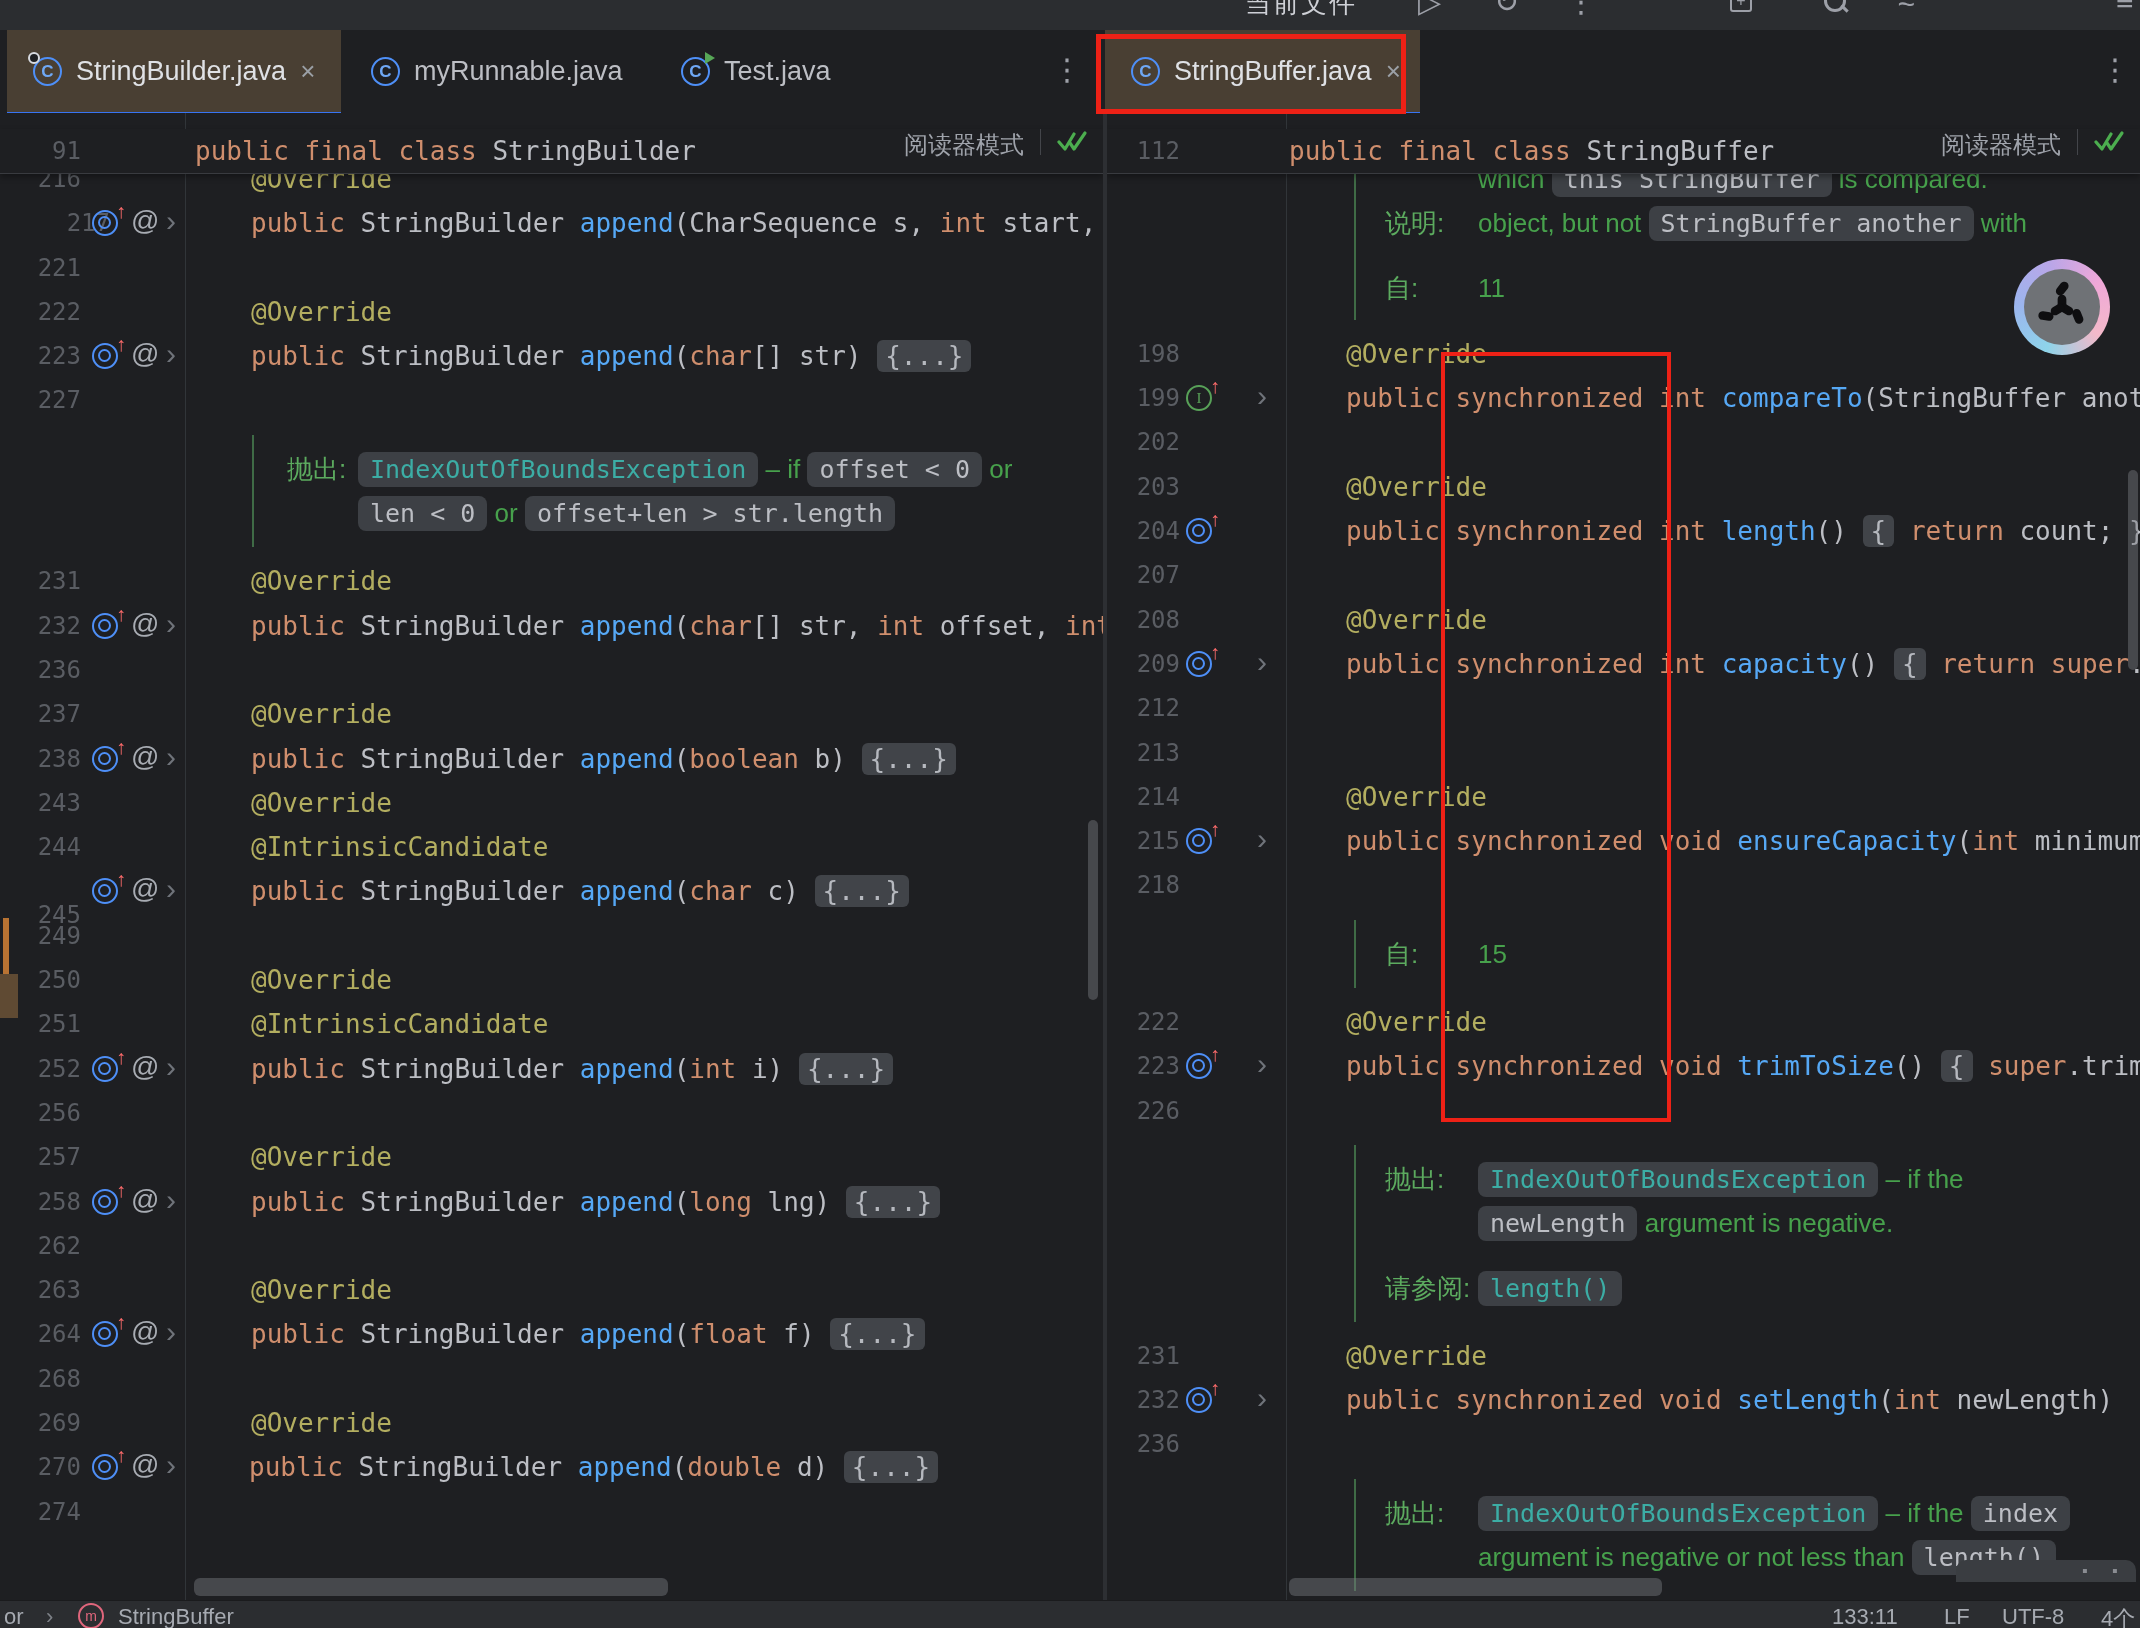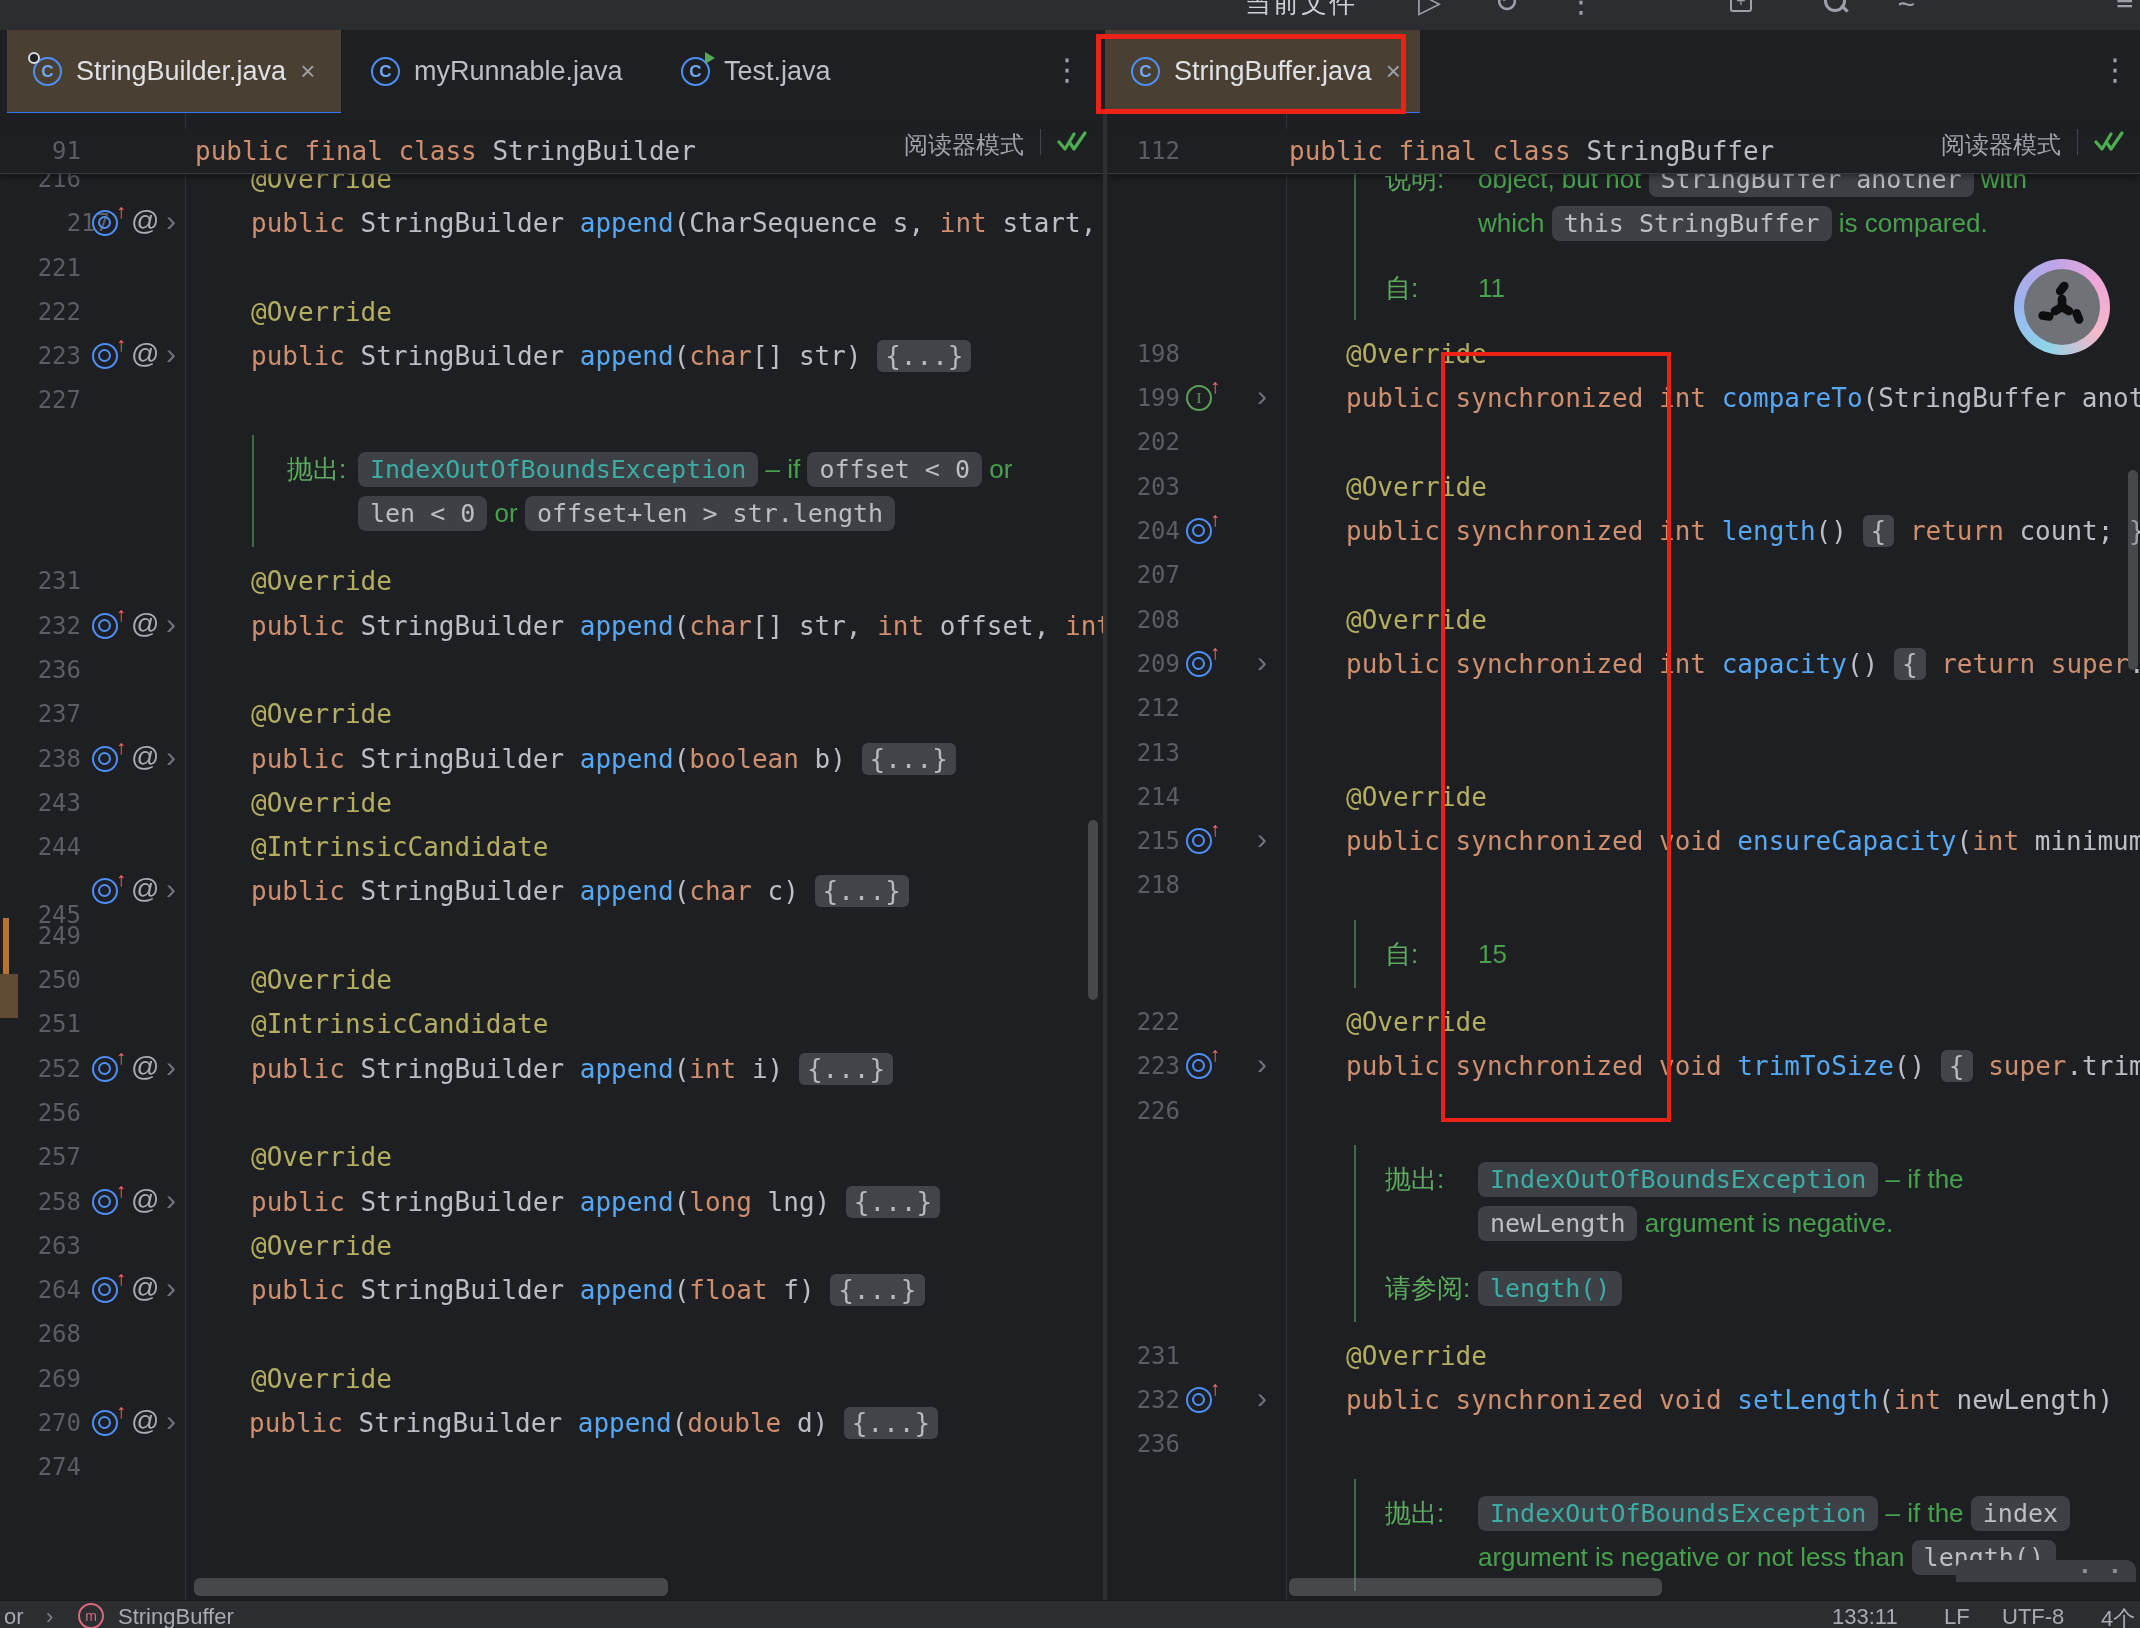--- a/index.html
+++ b/index.html
@@ -235,20 +235,24 @@
           <div class="code" style="left: 251px;"><span class="sg an">@Override</span></div>
         </div>
         <div class="row">
           <span class="num" style="width: 81px;">258</span>
           <span class="gico gi-o" style="left: 92px;"></span>
           <span class="gico gi-at" style="left: 131px;">@</span>
           <span class="gico gi-ch" style="left: 166px;">›</span>
           <div class="code" style="left: 251px;"><span class="sg kw">public </span><span class="sg pl">StringBuilder </span><span class="sg me">append</span><span class="sg pl">(</span><span class="sg kw">long</span><span class="sg pl"> lng) </span><span class="sg fold">{...}</span></div>
         </div>
         <div class="row">
+          <span class="num" style="width: 81px;">262</span>
+          <div class="code" style="left: 251px;"></div>
+        </div>
+        <div class="row">
           <span class="num" style="width: 81px;">263</span>
           <div class="code" style="left: 251px;"><span class="sg an">@Override</span></div>
         </div>
         <div class="row">
           <span class="num" style="width: 81px;">264</span>
           <span class="gico gi-o" style="left: 92px;"></span>
           <span class="gico gi-at" style="left: 131px;">@</span>
           <span class="gico gi-ch" style="left: 166px;">›</span>
           <div class="code" style="left: 251px;"><span class="sg kw">public </span><span class="sg pl">StringBuilder </span><span class="sg me">append</span><span class="sg pl">(</span><span class="sg kw">float</span><span class="sg pl"> f) </span><span class="sg fold">{...}</span></div>
         </div>
@@ -284,25 +288,25 @@
             </svg></span>
         </div>
       </div>
     </div>
   <div style="position:absolute;left:1103px;top:113px;width:4px;height:1487px;background:#2d2f33"></div>
   <div class="pane" id="pane-right" style="left:1107px;width:1033px">
       <div class="gutter-sep" style="left: 179px;"></div>
       <div class="rows">
         <div class="docblock flush" style="--lx: 247px;">
           <div class="docrow">
+            <span class="doccont" style="left: 371px;"><span class="sg doc">which </span><span class="sg chip">this StringBuffer</span><span class="sg doc"> is compared.</span></span>
+          </div>
+          <div class="docrow">
             <span class="doclabel" style="left: 278px;">说明:</span>
             <span class="doccont" style="left: 371px;"><span class="sg doc">object, but not </span><span class="sg chip">StringBuffer another</span><span class="sg doc"> with</span></span>
-          </div>
-          <div class="docrow">
-            <span class="doccont" style="left: 371px;"><span class="sg doc">which </span><span class="sg chip">this StringBuffer</span><span class="sg doc"> is compared.</span></span>
           </div>
           <div class="docrow para">
             <span class="doclabel" style="left: 278px;">自:</span>
             <span class="doccont" style="left: 371px;"><span class="sg doc">11</span></span>
           </div>
         </div>
         <div class="row">
           <span class="num" style="width: 73px;">198</span>
           <div class="code" style="left: 239px;"><span class="sg an">@Override</span></div>
         </div>

